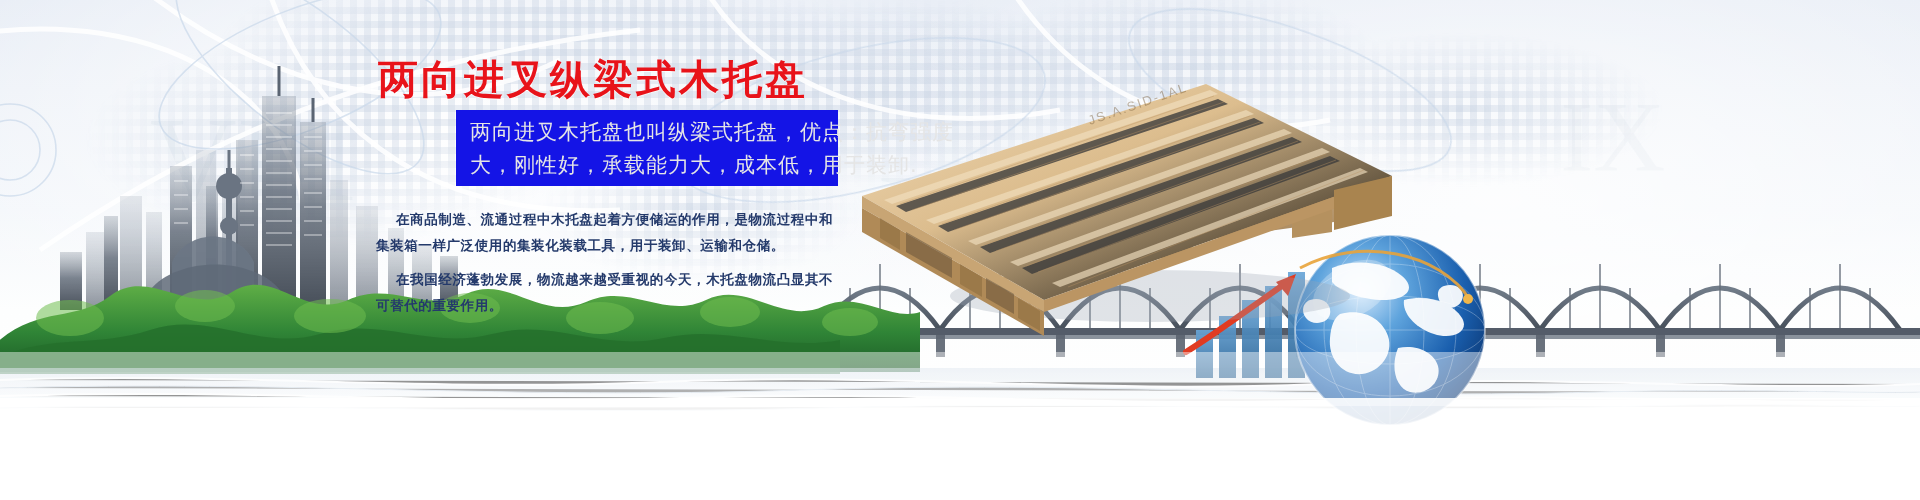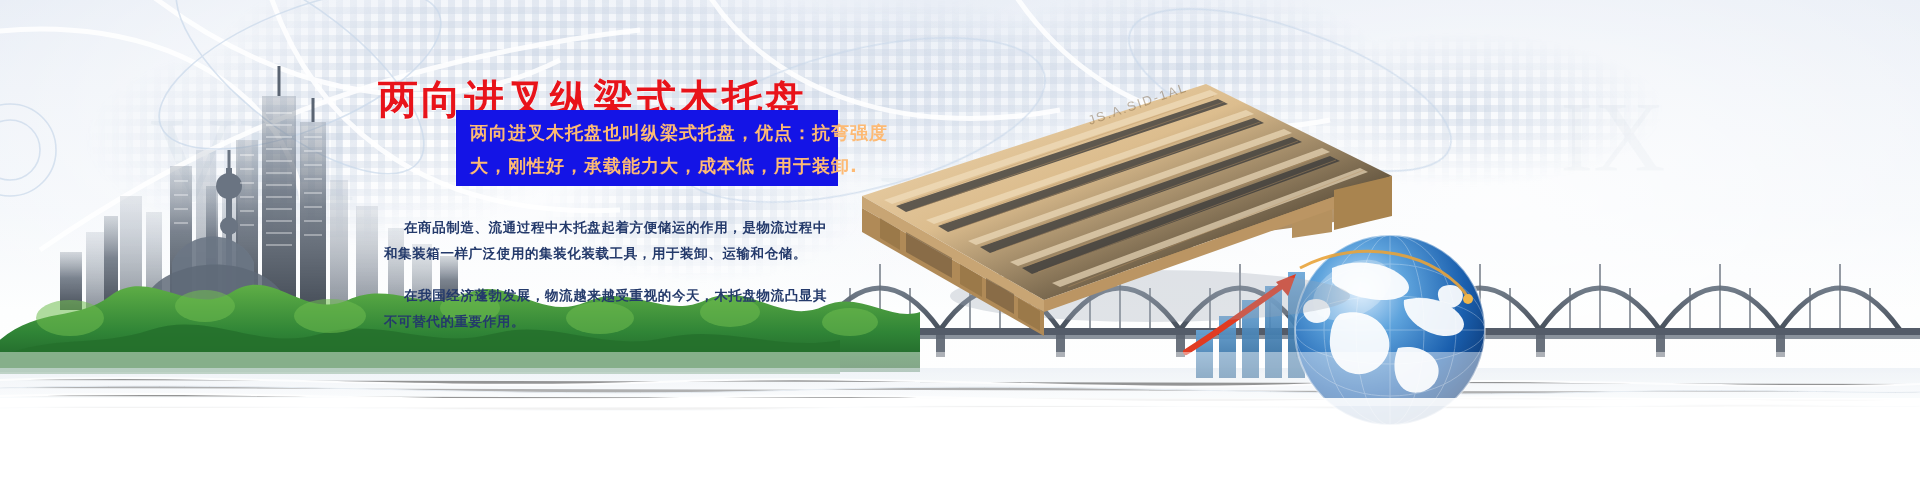--- a/index.html
+++ b/index.html
@@ -39,32 +39,32 @@
       radial-gradient(300px 130px at 330px 140px, #000 0%, rgba(0,0,0,.5) 45%, transparent 82%),
       radial-gradient(250px 95px at 1460px 110px, #000 0%, rgba(0,0,0,.45) 45%, transparent 82%),
       radial-gradient(200px 90px at 700px 210px, #000 0%, rgba(0,0,0,.4) 45%, transparent 82%);}
 
   .svg-layer{position:absolute;left:0;top:0;width:1920px;height:500px;}
 
   
   .headline{position:absolute;left:378px;top:52px;
     font-family:"DejaVu Sans","Liberation Sans",sans-serif;
     font-size:40px;font-weight:bold;color:#e8131a;letter-spacing:3px;
-    white-space:nowrap;text-shadow:0 1px 0 rgba(255,255,255,.7);margin-top:20px;}
+    white-space:nowrap;text-shadow:0 1px 0 rgba(255,255,255,.7);}
 
   
   .bluebox{position:absolute;left:456px;top:110px;width:382px;height:76px;
     background:#1414e6;box-sizing:border-box;padding:6px 10px 0 14px;}
-  .bluebox .bline{color:#fdba74;font-size:18px;font-weight:bold;line-height:33px;
+  .bluebox .bline{color:#e5e5e5;font-size:21px;font-weight:normal;line-height:33px;
     letter-spacing:1px;white-space:nowrap;}
 
   
   .para{position:absolute;left:368px;top:198px;width:480px;
     color:#243a6b;font-size:13.5px;font-weight:bold;line-height:26px;letter-spacing:.6px;}
-  .para p{margin:16px;text-indent:20px;}
+  .para p{margin:8px;text-indent:20px;}
 </style>
 </head>
 <body>
 
 <div class="banner">
 
   <div class="wash"></div>
   <div class="dotgrid"></div>
 
   <svg class="svg-layer" viewBox="0 0 1920 500" preserveAspectRatio="none">

